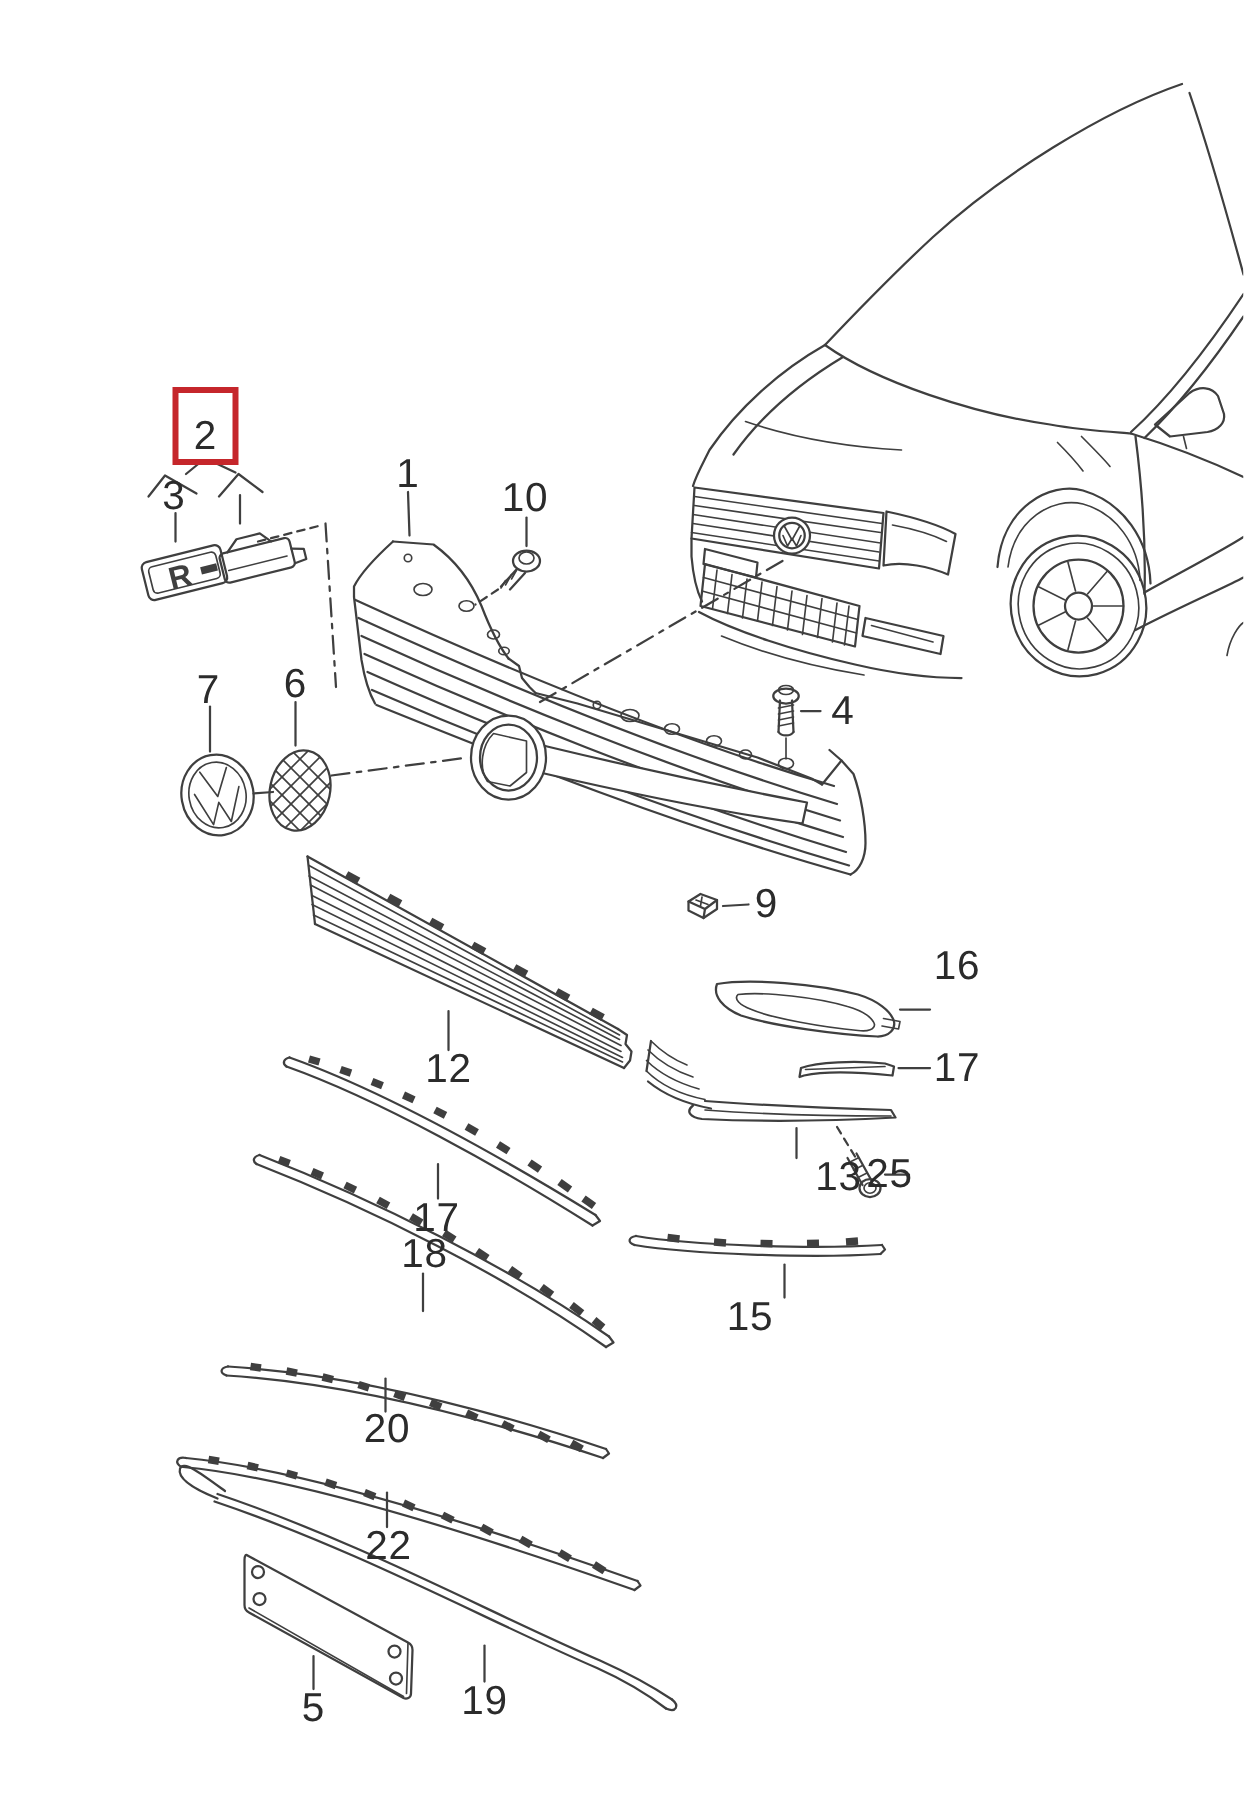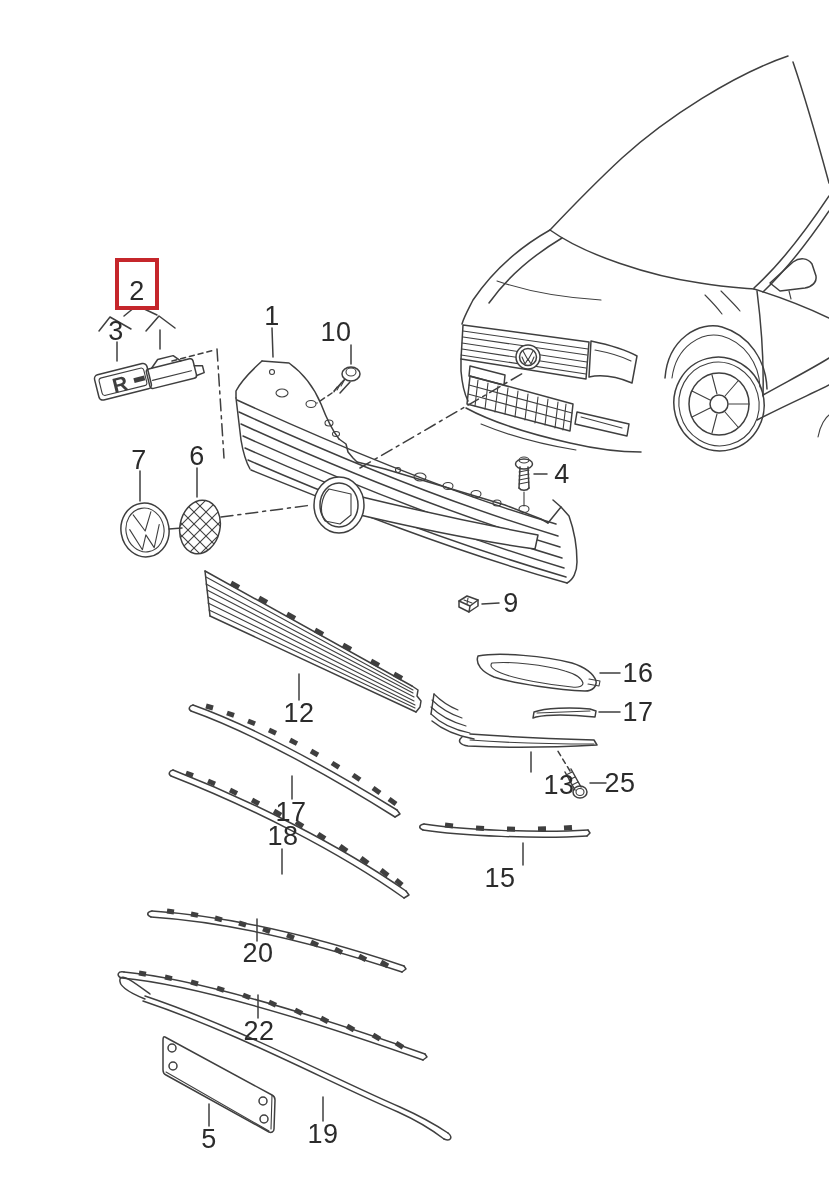--- a/index.html
+++ b/index.html
@@ -395,26 +395,26 @@
 <div class="hlbox"></div>
 
 <div class="callout" style="left:272px;top:316px">1</div>
 <div class="callout" style="left:137px;top:291px">2</div>
 <div class="callout" style="left:116px;top:331px">3</div>
 <div class="callout" style="left:562px;top:474px">4</div>
 <div class="callout" style="left:209px;top:1139px">5</div>
 <div class="callout" style="left:197px;top:456px">6</div>
 <div class="callout" style="left:139px;top:460px">7</div>
 <div class="callout" style="left:511px;top:603px">9</div>
-<div class="callout" style="left:336px;top:332px">10</div>
+<div class="callout" style="left:350px;top:332px">10</div>
 <div class="callout" style="left:299px;top:713px">12</div>
 <div class="callout" style="left:559px;top:785px">13</div>
 <div class="callout" style="left:291px;top:812px">17</div>
 <div class="callout" style="left:500px;top:878px">15</div>
-<div class="callout" style="left:638px;top:673px">16</div>
+<div class="callout" style="left:638px;top:644px">16</div>
 <div class="callout" style="left:638px;top:712px">17</div>
 <div class="callout" style="left:283px;top:836px">18</div>
 <div class="callout" style="left:258px;top:953px">20</div>
 <div class="callout" style="left:259px;top:1031px">22</div>
 <div class="callout" style="left:323px;top:1134px">19</div>
-<div class="callout" style="left:620px;top:783px">25</div>
+<div class="callout" style="left:593px;top:783px">25</div>
 
 </div>
 
 </body></html>

